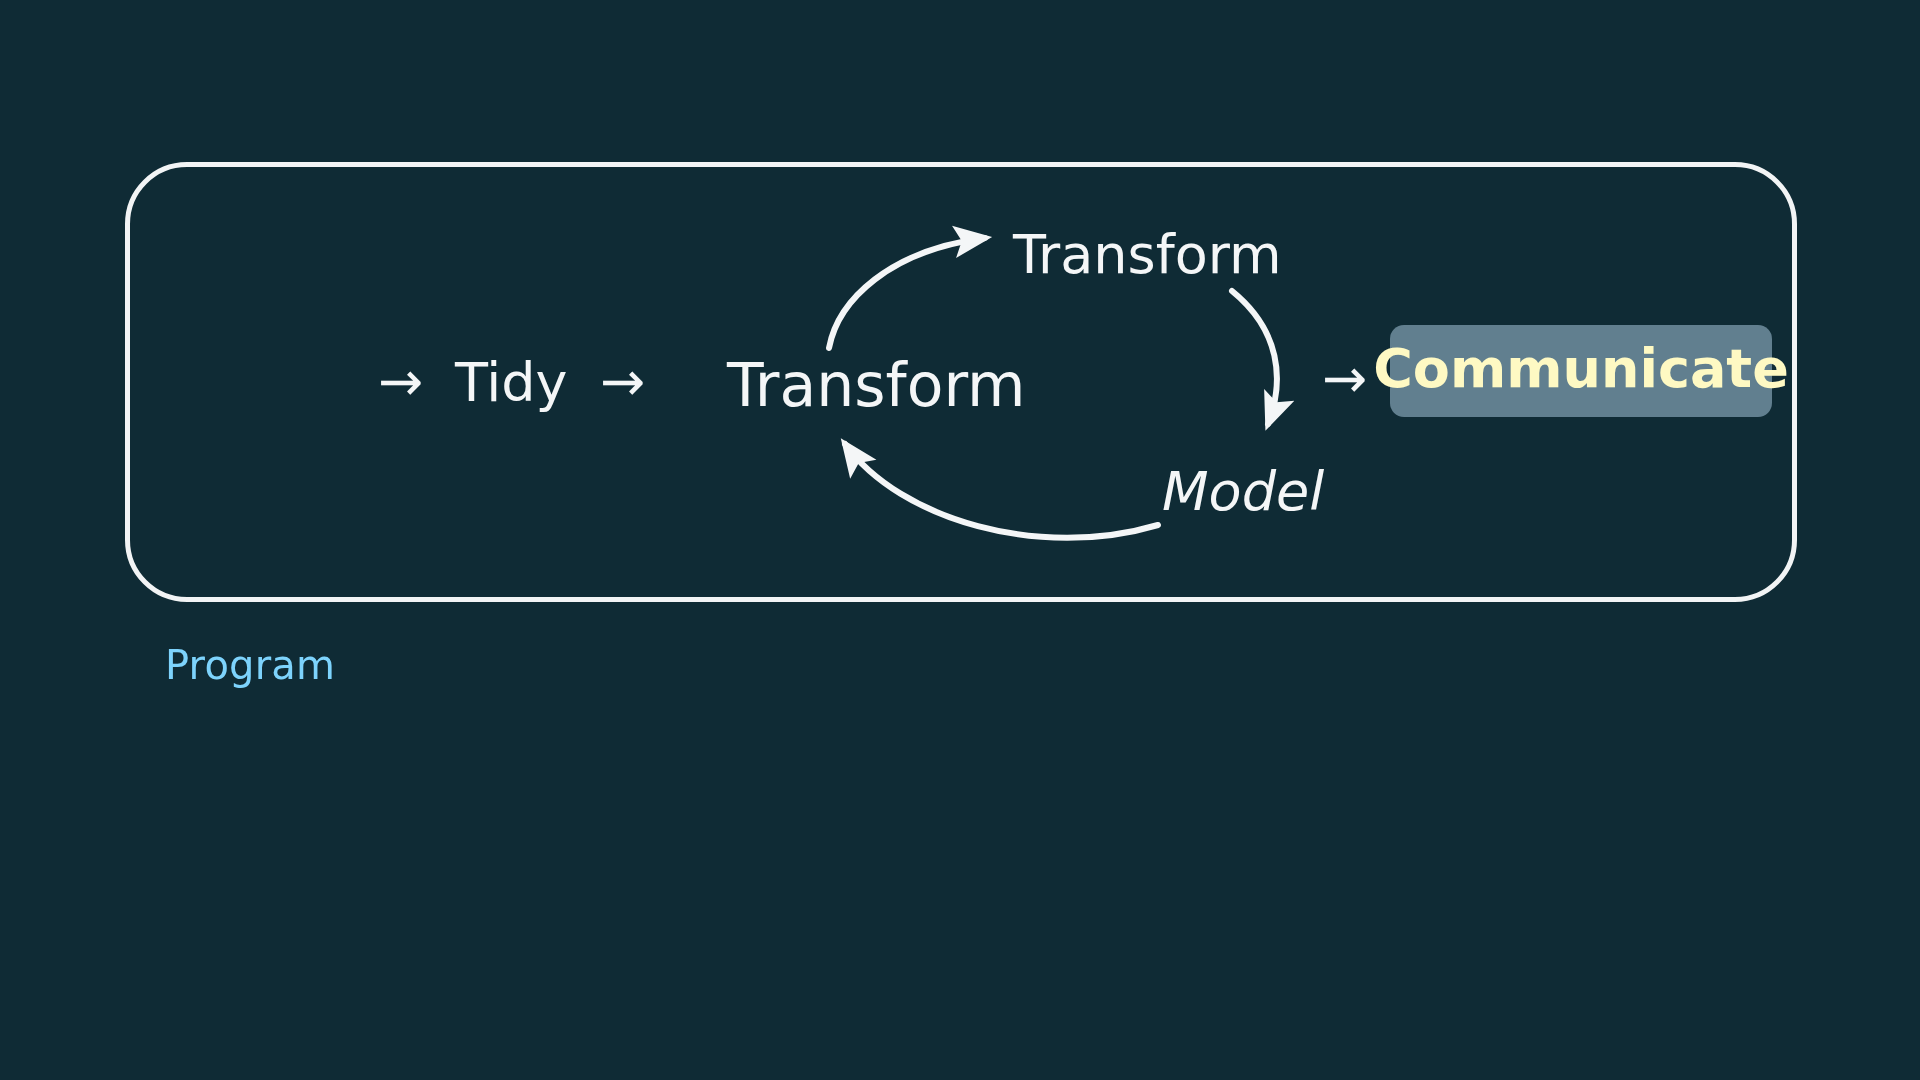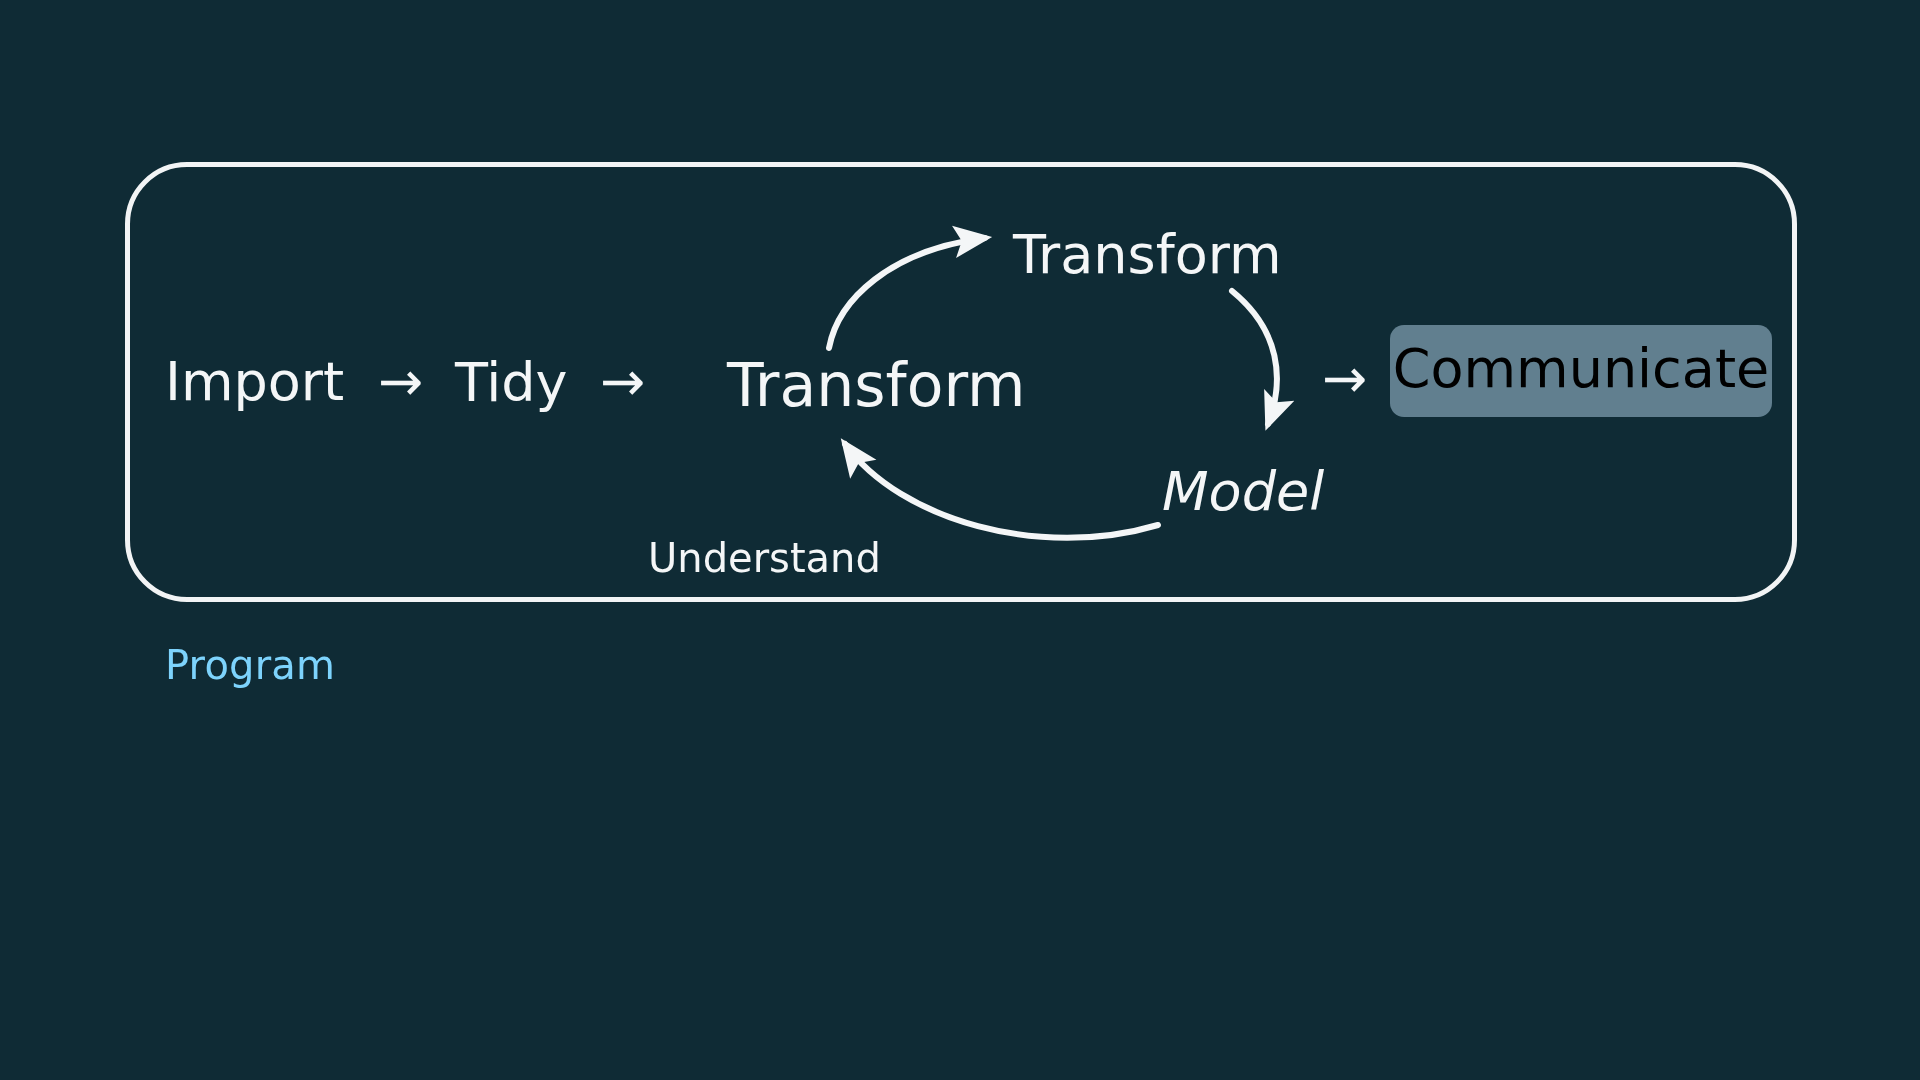--- a/index.html
+++ b/index.html
@@ -81,25 +81,26 @@
     height: 92px;
     background: #617f8f;
     border-radius: 14px;
     box-sizing: border-box;
     display: flex;
     align-items: center;
     justify-content: center;
   }
   .communicate-chip span {
     font-size: 54px;
-    color: #000000;
+    color: #fef9c3;
     line-height: 1;
     white-space: nowrap;
     position: relative;
     top: -2px;
+    font-weight: bold;
   }
 
   
   #curves {
     position: absolute;
     left: 0;
     top: 0;
     width: 1920px;
     height: 1080px;
     pointer-events: none;
@@ -119,35 +120,33 @@
       </marker>
     </defs>
 
     <path d="M 829,348 C 838,300 890,250 985,238" fill="none" stroke="#f4f6f7" stroke-width="6" stroke-linecap="round" marker-end="url(#head)"></path>
 
     <path d="M 1232,291 C 1280,330 1285,380 1268,424" fill="none" stroke="#f4f6f7" stroke-width="6" stroke-linecap="round" marker-end="url(#head)"></path>
 
     <path d="M 1158,525 C 1040,560 900,520 845,444" fill="none" stroke="#f4f6f7" stroke-width="6" stroke-linecap="round" marker-end="url(#head)"></path>
   </svg>
 
-  <div class="node node-import">Import</div>
 
   <div class="arrow-glyph arrow-import-tidy">→</div>
 
   <div class="node node-tidy">Tidy</div>
 
   <div class="arrow-glyph arrow-tidy-trans">→</div>
 
   <div class="node node-transform">Transform</div>
 
   <div class="node node-visualize">Transform</div>
 
   <div class="node node-model">Model</div>
 
-  <div class="node node-understand">Understand</div>
 
   <div class="arrow-glyph arrow-to-comm">→</div>
 
   <div class="communicate-chip">
     <span>Communicate</span>
   </div>
 
   <div class="program-label">Program</div>
 
 </div>

